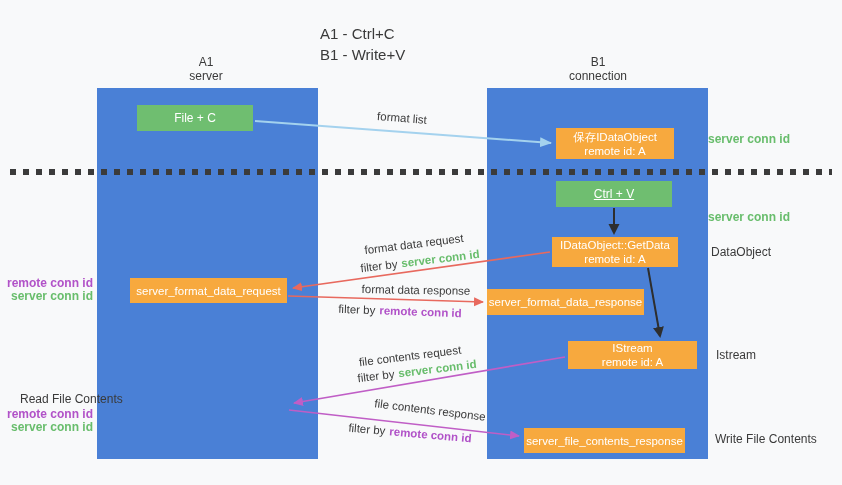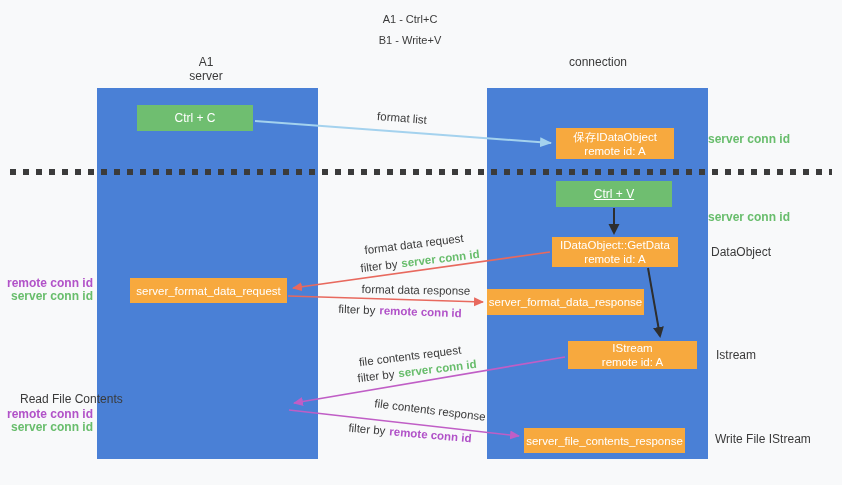--- a/index.html
+++ b/index.html
@@ -7,22 +7,22 @@
     width:842px;height:485px;
     background:#f8f9fa;
     font-family:"Liberation Sans","DejaVu Sans",sans-serif;
     position:relative;overflow:hidden;
     color:#3c3c3c;
   }
   .stage{position:absolute;left:0;top:0;width:842px;height:485px;}
 
   
   .title{
-    position:absolute;left:320px;top:9px;width:180px;
-    text-align:center;font-size:11px;line-height:21px;color:#3a3a3a;
+    position:absolute;left:320px;top:23px;width:180px;
+    font-size:15px;line-height:21px;color:#3a3a3a;
   }
 
   
   .lane-header{
     position:absolute;top:55px;width:120px;text-align:center;
     font-size:12px;line-height:14px;color:#3a3a3a;
   }
   .lane-header.a1{left:146px;}
   .lane-header.b1{left:538px;}
 
@@ -95,20 +95,21 @@
   <div class="title">
     <div>A1 - Ctrl+C</div>
     <div>B1 - Write+V</div>
   </div>
 
   <div class="lane-header a1">
     <div>A1</div>
     <div>server</div>
   </div>
   <div class="lane-header b1">
+    <div>B1</div>
     <div>connection</div>
   </div>
 
   <div class="lane a1"></div>
   <div class="lane b1"></div>
 
   <div class="dotted"></div>
 
   <svg class="arrows" width="842" height="485" viewBox="0 0 842 485">
     <defs>
@@ -128,21 +129,21 @@
     <line x1="255" y1="121" x2="551" y2="143" stroke="#a4d2ee" stroke-width="2" marker-end="url(#mk-blue)"></line>
     <line x1="614" y1="208" x2="614" y2="233" stroke="#2e2e2e" stroke-width="2" marker-end="url(#mk-black)"></line>
     <line x1="550" y1="252" x2="293" y2="288" stroke="#e8695e" stroke-width="1.6" marker-end="url(#mk-red)"></line>
     <line x1="288" y1="296" x2="483" y2="302" stroke="#e8695e" stroke-width="1.6" marker-end="url(#mk-red)"></line>
     <line x1="648" y1="268" x2="660" y2="336" stroke="#2e2e2e" stroke-width="2" marker-end="url(#mk-black)"></line>
     <line x1="565" y1="357" x2="294" y2="403" stroke="#c05ec6" stroke-width="1.6" marker-end="url(#mk-purple)"></line>
     <line x1="289" y1="410" x2="519" y2="436" stroke="#c05ec6" stroke-width="1.6" marker-end="url(#mk-purple)"></line>
   </svg>
 
   <div class="node green n-ctrlc">
-    <span>Ctrl + C</span>
+    <span>File + C</span>
   </div>
   <div class="node orange n-save">
     <span>保存IDataObject</span>
     <span>remote id: A</span>
   </div>
   <div class="node green n-ctrlv">
     <span>Ctrl + V</span>
   </div>
   <div class="node orange n-getdata">
     <span>IDataObject::GetData</span>
@@ -185,21 +186,21 @@
   <div class="elabel" style="left:430px;top:410px;transform:translate(-50%,-50%) rotate(7deg);">file contents response</div>
 
   <div class="elabel" style="left:410px;top:433px;transform:translate(-50%,-50%) rotate(5deg);">
     <span>filter by</span><span class="cid purple-t">remote conn id</span>
   </div>
 
   <div class="side bold-green" style="left:708px;top:132px;">server conn id</div>
   <div class="side bold-green" style="left:708px;top:210px;">server conn id</div>
   <div class="side" style="left:711px;top:245px;">DataObject</div>
   <div class="side" style="left:716px;top:348px;">Istream</div>
-  <div class="side" style="left:715px;top:432px;">Write File IStream</div>
+  <div class="side" style="left:715px;top:432px;">Write File Contents</div>
 
   <div class="left-block" style="top:277px;">
     <span class="line purple-t">remote conn id</span>
     <span class="line green-t">server conn id</span>
   </div>
 
   <div class="read-label" style="top:392px;padding-left:20px;">Read File Contents</div>
 
   <div class="left-block" style="top:408px;">
     <span class="line purple-t">remote conn id</span>

